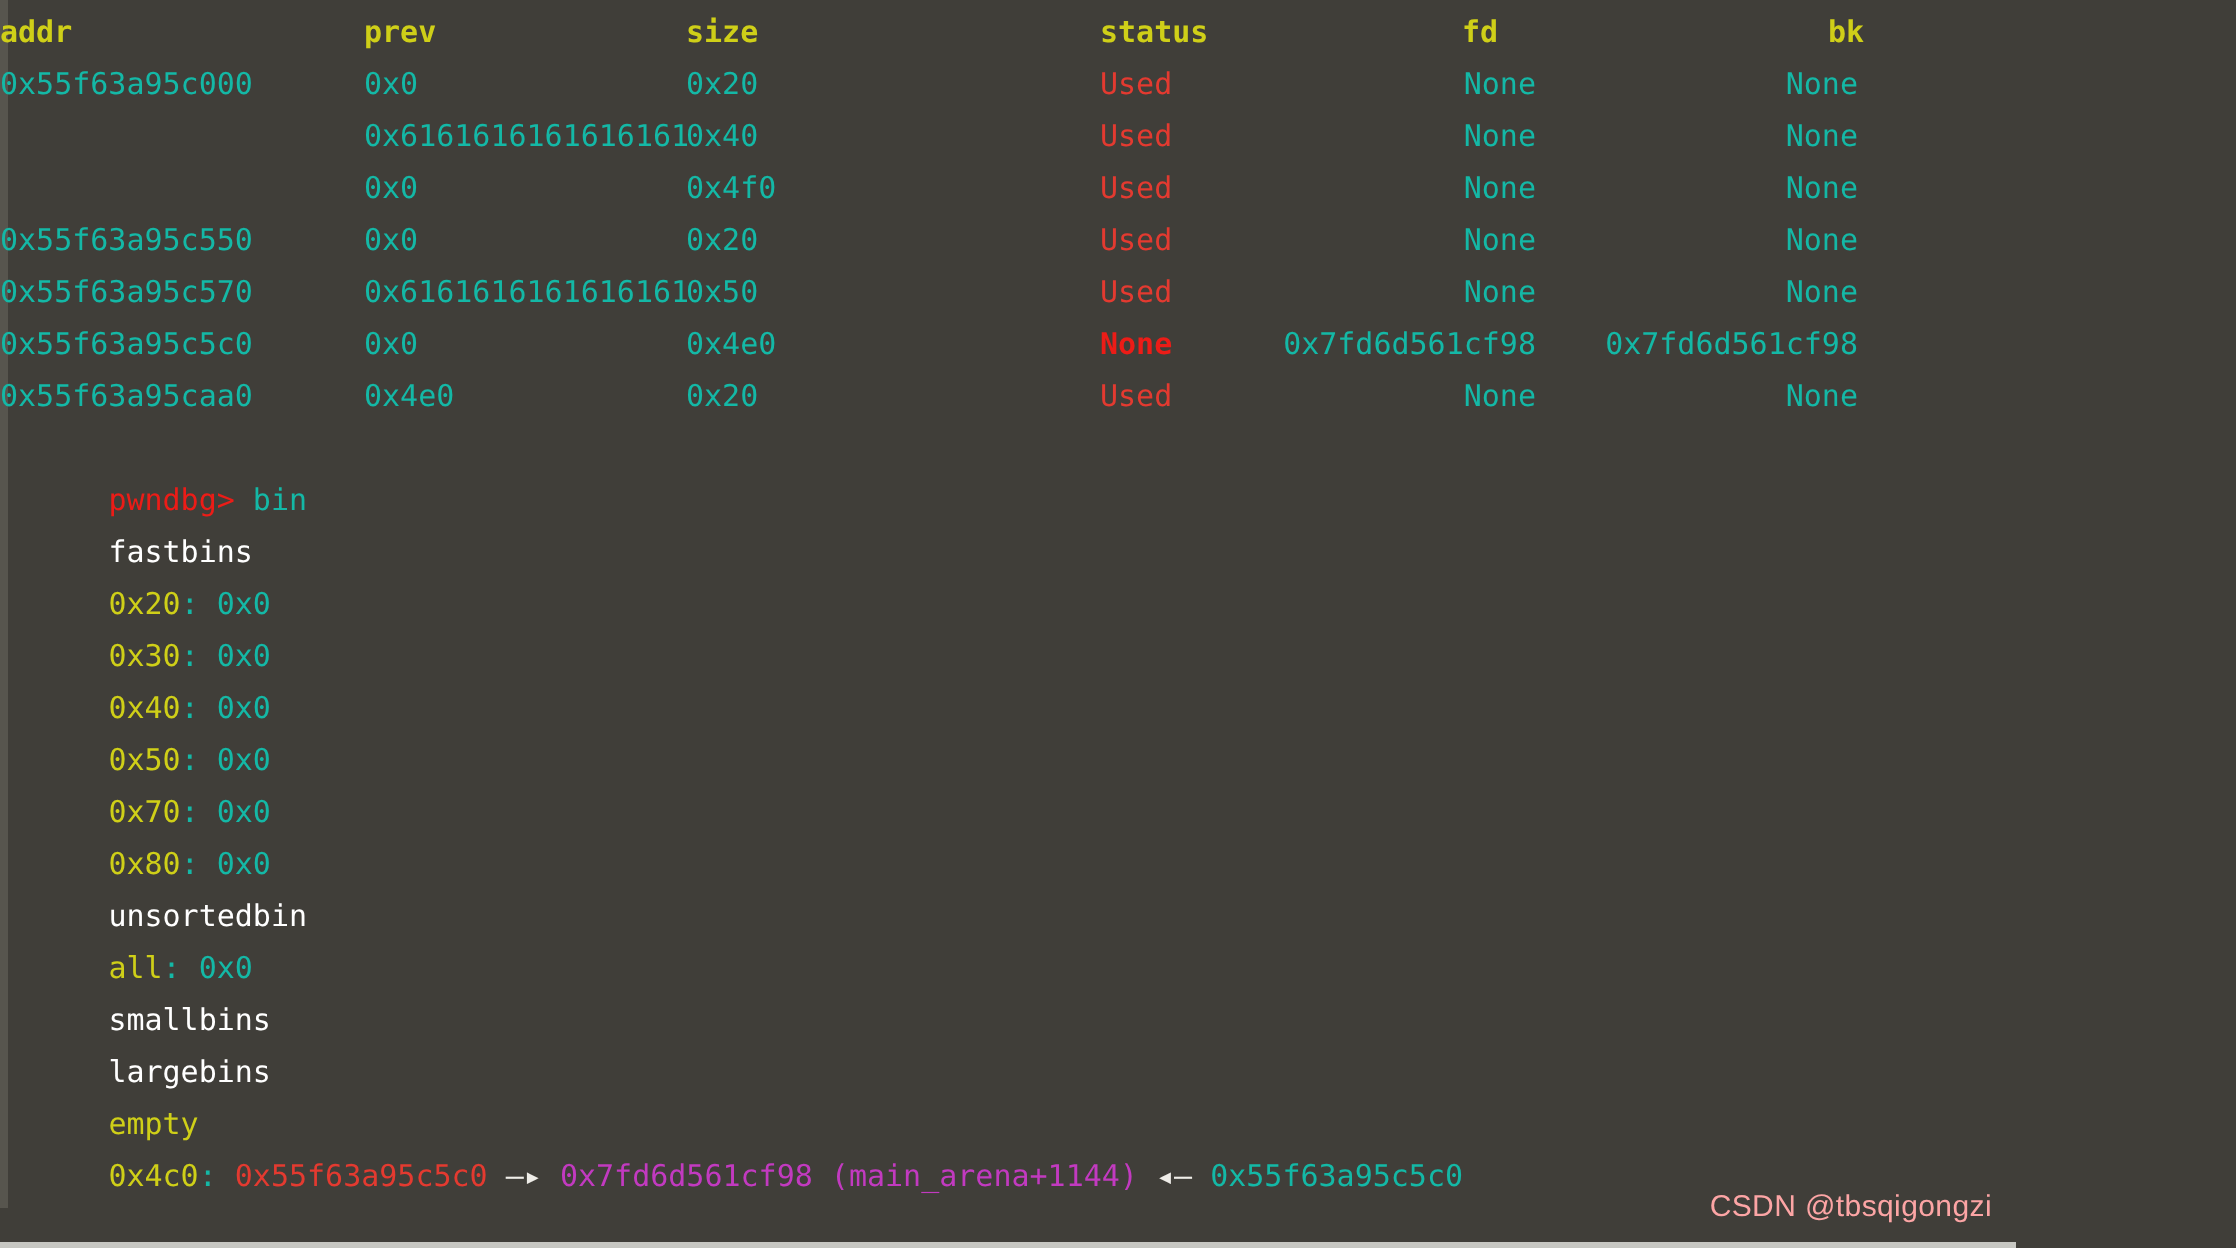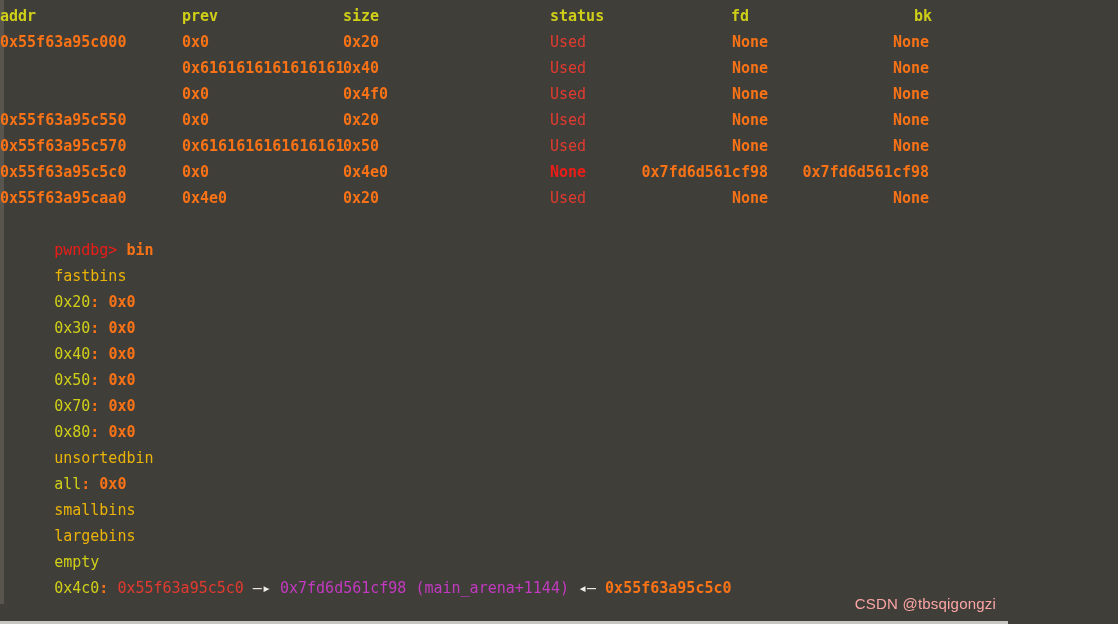--- a/index.html
+++ b/index.html
@@ -83,24 +83,24 @@
   .col-prev   { left: 182px; }
   .col-size   { left: 343px; }
   .col-status { left: 550px; }
   .col-fd     { left: 555px;  width: 213px; text-align: right; }
   .col-bk     { left: 716px;  width: 213px; text-align: right; }
 
   .hdr-fd { left: 731px; }
   .hdr-bk { left: 914px; }
 
   .c-head   { color: #cfcf18; font-weight: bold; }
-  .c-white  { color: #f97316; font-weight: bold; }
+  .c-white  { color: #14b8a6; }
   .c-used   { color: #e33a30; }
   .c-freed  { color: #ec1c17; font-weight: bold; }
-  .c-red    { color: #eab308; }
+  .c-red    { color: #ffffff; }
   .c-redb   { color: #ec1c17; font-weight: normal; }
   .c-yellow { color: #cfcf18; }
   .c-magenta{ color: #c23ac0; }
   .c-chain-red { color: #e33a30; }
 
   .arrow { color: #efede8; }
 
   #watermark {
     position: absolute;
     right: 12px;

